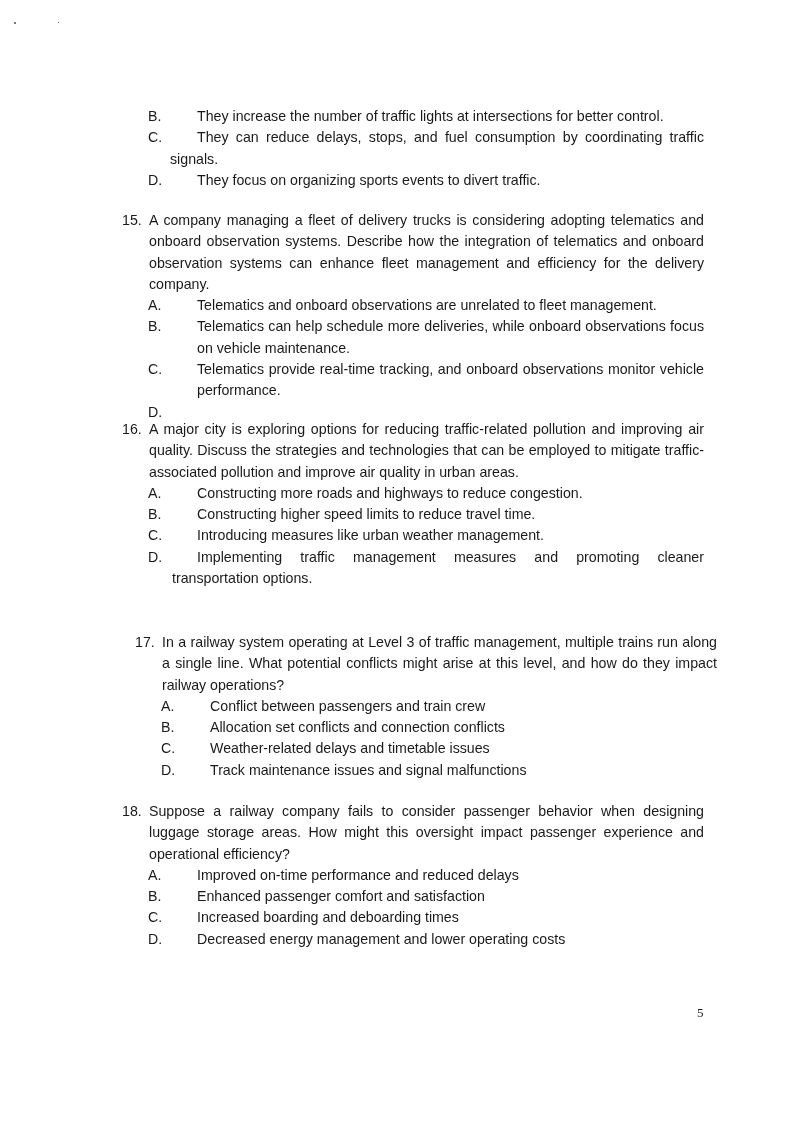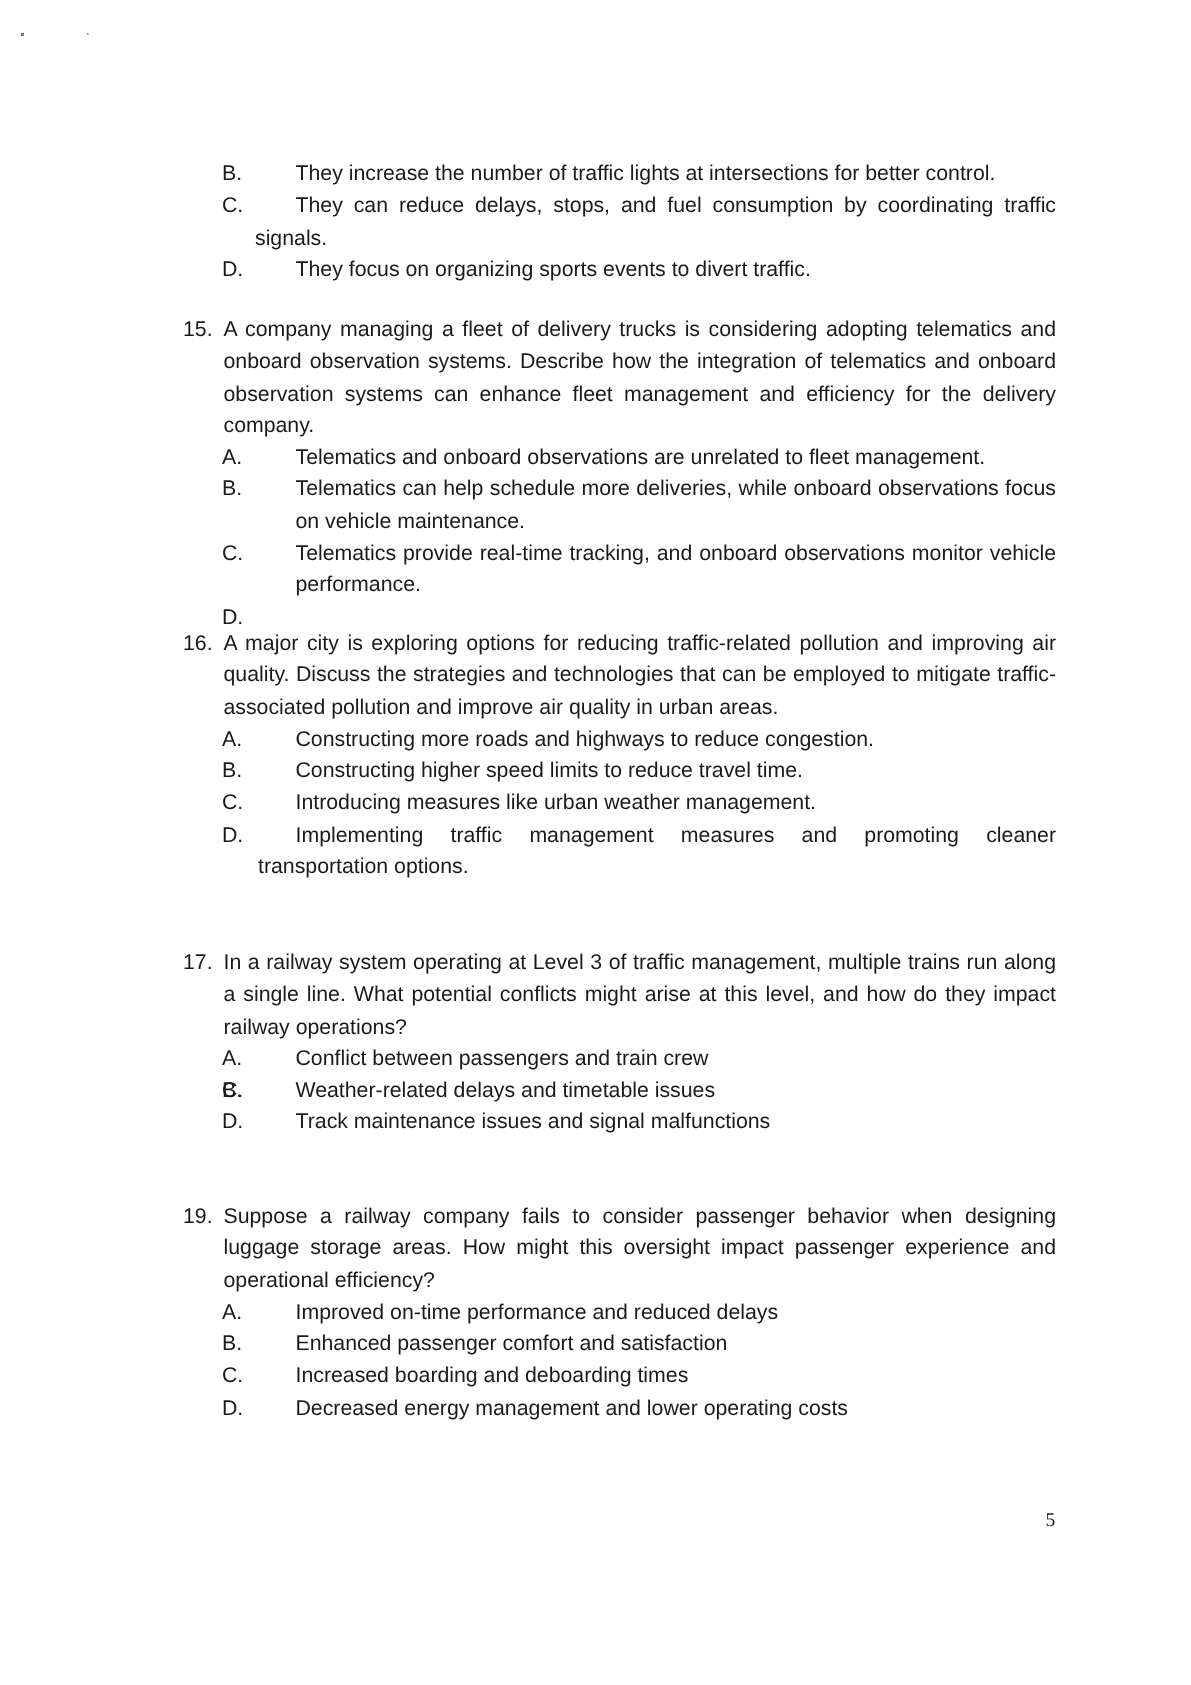--- a/index.html
+++ b/index.html
@@ -75,44 +75,45 @@
     <div class="opt">
       <span class="letter">C.</span>
       <span class="txt">Introducing measures like urban weather management.</span>
     </div>
     <div class="opt" style="padding-left:0;">
       <span class="letter">D.</span>
       <span class="txt" style="display:block;padding-left:50px;text-indent:25px;text-align:justify;">Implementing traffic management measures and promoting cleaner transportation options.</span>
     </div>
   </div>
 
-  <div class="q" style="top:632px;">
+  <div class="q" style="top:632px;margin-left:13px;">
     <div class="stem">
       <span class="qnum">17.</span><span>In a railway system operating at Level 3 of traffic management, multiple trains run along a single line. What potential conflicts might arise at this level, and how do they impact railway operations?</span>
     </div>
     <div class="opt">
       <span class="letter">A.</span>
       <span class="txt">Conflict between passengers and train crew</span>
     </div>
     <div class="opt">
       <span class="letter">B.</span>
+      <span class="txt">Allocation set conflicts and connection conflicts</span>
     </div>
     <div class="opt">
       <span class="letter">C.</span>
       <span class="txt">Weather-related delays and timetable issues</span>
     </div>
     <div class="opt">
       <span class="letter">D.</span>
       <span class="txt">Track maintenance issues and signal malfunctions</span>
     </div>
   </div>
 
   <div class="q" style="top:801px;">
     <div class="stem">
-      <span class="qnum">19.</span><span>Suppose a railway company fails to consider passenger behavior when designing luggage storage areas. How might this oversight impact passenger experience and operational efficiency?</span>
+      <span class="qnum">18.</span><span>Suppose a railway company fails to consider passenger behavior when designing luggage storage areas. How might this oversight impact passenger experience and operational efficiency?</span>
     </div>
     <div class="opt">
       <span class="letter">A.</span>
       <span class="txt">Improved on-time performance and reduced delays</span>
     </div>
     <div class="opt">
       <span class="letter">B.</span>
       <span class="txt">Enhanced passenger comfort and satisfaction</span>
     </div>
     <div class="opt">

